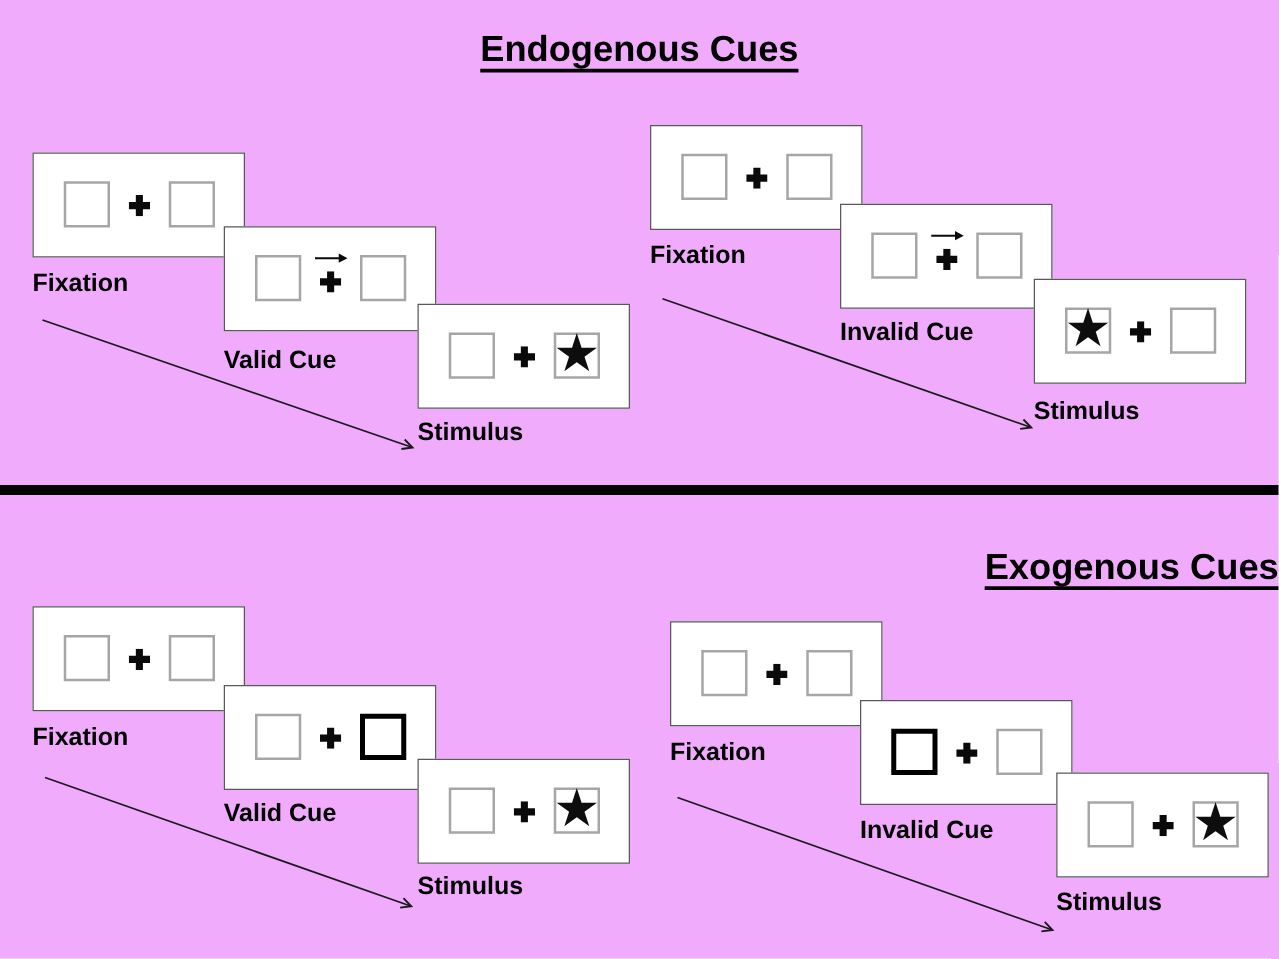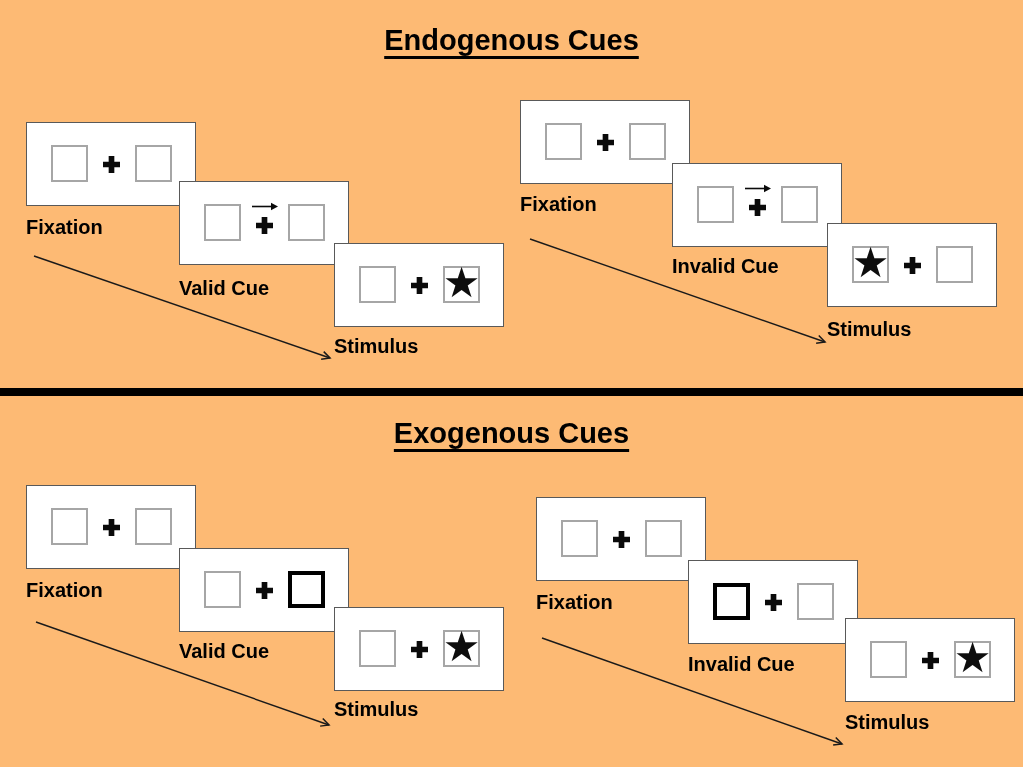--- a/index.html
+++ b/index.html
@@ -1,26 +1,26 @@
 <!DOCTYPE html>
 <html><head>
 <meta charset="utf-8">
 <style>
   html,body{margin:0;padding:0;background:#ffffff;}
   .canvas{
-    position:relative;width:1023px;height:767px;background:#fdba74;
+    position:relative;width:1023px;height:767px;background:#f0abfc;
     font-family:"Liberation Sans",sans-serif;overflow:hidden;
   }
   .section-title{
     position:absolute;left:0;width:1023px;text-align:center;margin:0;
     font-size:29px;font-weight:bold;color:#000;
     text-decoration:underline;text-decoration-thickness:3px;text-underline-offset:6px;
   }
   .title-endo{top:24px;}
-  .title-exo{top:417px;}
+  .title-exo{top:438px;text-align:right;}
   .divider{position:absolute;left:0;top:388px;width:1023px;height:8px;background:#000;}
   .card{
     position:absolute;width:170px;height:84px;background:#fff;
     border:1px solid #595959;box-sizing:border-box;
   }
   .sq{
     position:absolute;width:37px;height:37px;box-sizing:border-box;
     border:2px solid #a6a6a6;background:#fff;
     display:flex;align-items:center;justify-content:center;
   }

